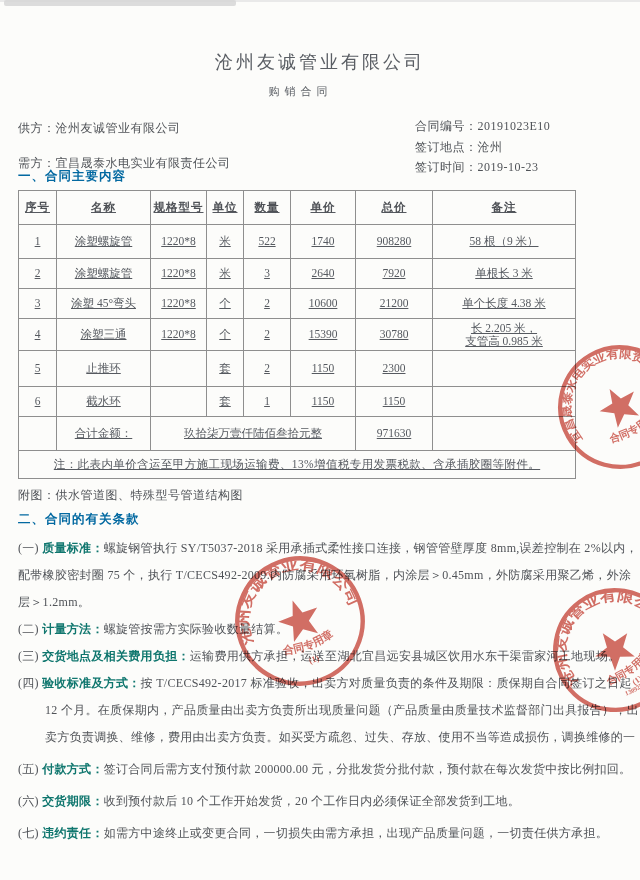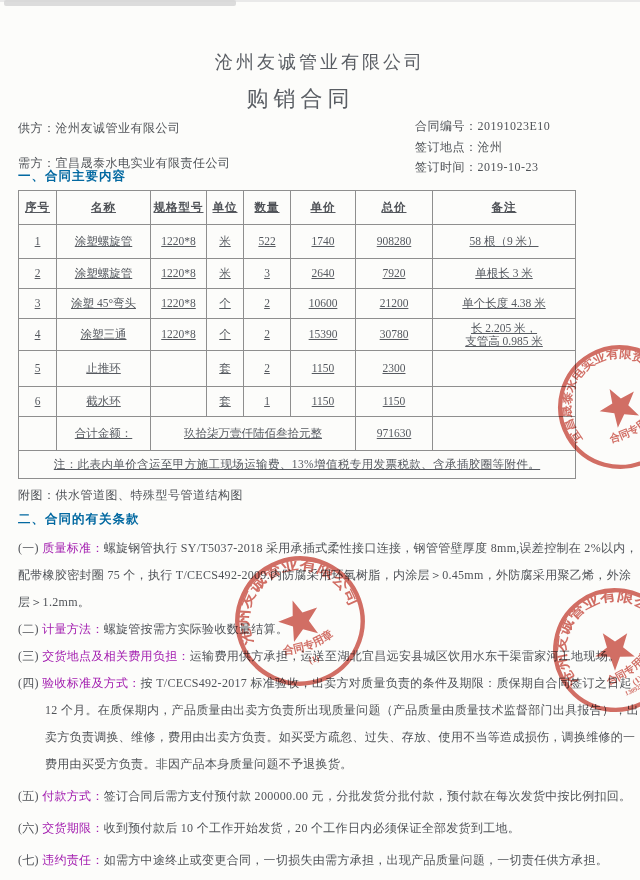--- a/index.html
+++ b/index.html
@@ -5,21 +5,21 @@
   html,body{margin:0;padding:0;}
   body{
     width:640px;height:880px;position:relative;overflow:hidden;
     background:#fcfcfa;
     font-family:"Liberation Serif","DejaVu Serif",serif;
     color:#53565c;
   }
   .scan-edge-top{position:absolute;top:0;left:4px;width:232px;height:6px;background:#d6d6d6;opacity:.85;border-radius:2px;}
   .scan-edge-top2{position:absolute;top:0;left:0;width:640px;height:2px;background:#e9e9e9;}
   .doc-title{position:absolute;top:50px;left:0;width:640px;text-align:center;font-size:18px;letter-spacing:3px;color:#5a5e64;font-weight:500;}
-  .doc-subtitle{position:absolute;top:84px;left:0;width:601px;text-align:center;font-size:22px;letter-spacing:5px;color:#5a5e64;font-weight:500;}
+  .doc-subtitle{position:absolute;top:84px;left:0;width:601px;text-align:center;font-size:11px;letter-spacing:5px;color:#5a5e64;font-weight:500;}
   .info{position:absolute;font-size:12px;color:#4f5257;letter-spacing:.5px;white-space:nowrap;}
   #supplier{top:120px;left:18px;}
   #buyer{top:155px;left:18px;}
   #contract-no{top:118px;left:415px;}
   #sign-place{top:139px;left:415px;}
   #sign-date{top:159px;left:415px;}
   .sec-heading{position:absolute;left:18px;font-size:12.5px;font-weight:600;color:#0369a1;letter-spacing:1px;white-space:nowrap;}
   #heading1{top:168px;}
   #heading2{top:511px;}
   #attachment{position:absolute;top:487px;left:18px;font-size:12px;color:#4f5257;letter-spacing:.5px;}
@@ -33,21 +33,21 @@
     padding:1px 2px;white-space:pre-line;line-height:13px;font-weight:normal;
     overflow:hidden;
   }
   table.main th{font-weight:600;color:#4e5156;letter-spacing:1px;}
   tr.h-head{height:34px;} tr.h-r0{height:34px;} tr.h-r1{height:30px;}
   tr.h-r2{height:30px;} tr.h-r3{height:32px;} tr.h-r4{height:36px;}
   tr.h-r5{height:30px;} tr.h-total{height:34px;} tr.h-note{height:28px;padding-left:48px;}
   td.note-cell{text-align:left;padding-left:6px;letter-spacing:.4px;}
   .clauses{position:absolute;top:535px;left:18px;width:600px;font-size:12px;color:#4f5257;letter-spacing:.3px;}
   .cl{height:27px;line-height:27px;white-space:nowrap;}
-  .cl b{font-weight:400;color:#a21caf;}
+  .cl b{font-weight:700;color:#0f766e;}
   .cl.ind1{padding-left:27px;}
   .cl.gap{margin-top:5px;}
   .stamp{position:absolute;mix-blend-mode:multiply;opacity:.78;color:#c8463b;pointer-events:none;}
   .stamp text{fill:currentColor;font-weight:600;font-family:"Liberation Serif","DejaVu Serif",serif;}
   #stampA{left:555px;top:342px;width:130px;height:130px;transform:rotate(-30deg);}
   #stampB{left:232px;top:553px;width:136px;height:136px;transform:rotate(-20deg);}
   #stampC{left:550px;top:585px;width:130px;height:130px;transform:rotate(-36deg);}
 </style>
 </head>
 <body>
@@ -167,21 +167,20 @@
 
 <div class="clauses">
   <div class="cl"><span>(一) </span><b>质量标准：</b><span>螺旋钢管执行 SY/T5037-2018 采用承插式柔性接口连接，钢管管壁厚度 8mm,误差控制在 2%以内，</span></div>
   <div class="cl"><span>配带橡胶密封圈 75 个，执行 T/CECS492-2009.内防腐采用环氧树脂，内涂层＞0.45mm，外防腐采用聚乙烯，外涂</span></div>
   <div class="cl"><span>层＞1.2mm。</span></div>
   <div class="cl"><span>(二) </span><b>计量方法：</b><span>螺旋管按需方实际验收数量结算。</span></div>
   <div class="cl"><span>(三) </span><b>交货地点及相关费用负担：</b><span>运输费用供方承担，运送至湖北宜昌远安县城区饮用水东干渠雷家河工地现场。</span></div>
   <div class="cl"><span>(四) </span><b>验收标准及方式：</b><span>按 T/CECS492-2017 标准验收，出卖方对质量负责的条件及期限：质保期自合同签订之日起</span></div>
   <div class="cl ind1"><span>12 个月。在质保期内，产品质量由出卖方负责所出现质量问题（产品质量由质量技术监督部门出具报告），出</span></div>
   <div class="cl ind1"><span>卖方负责调换、维修，费用由出卖方负责。如买受方疏忽、过失、存放、使用不当等造成损伤，调换维修的一</span></div>
-  <div class="cl ind1"><span>费用由买受方负责。非因产品本身质量问题不予退换货。</span></div>
   <div class="cl gap"><span>(五) </span><b>付款方式：</b><span>签订合同后需方支付预付款 200000.00 元，分批发货分批付款，预付款在每次发货中按比例扣回。</span></div>
   <div class="cl gap"><span>(六) </span><b>交货期限：</b><span>收到预付款后 10 个工作开始发货，20 个工作日内必须保证全部发货到工地。</span></div>
   <div class="cl gap"><span>(七) </span><b>违约责任：</b><span>如需方中途终止或变更合同，一切损失由需方承担，出现产品质量问题，一切责任供方承担。</span></div>
 </div>
 
 <svg id="stampA" class="stamp" viewBox="0 0 200 200">
   <circle cx="100" cy="100" r="92" fill="none" stroke="currentColor" stroke-width="6.5"></circle>
   <path id="arcA1" d="M 28.6,126 A 76 76 0 1 1 171.4,126" fill="none"></path>
   <text font-size="17" text-anchor="middle"><textPath href="#arcA1" startOffset="50%" textLength="268" lengthAdjust="spacingAndGlyphs">宜昌晟泰水电实业有限责任公司</textPath></text>
   <polygon fill="currentColor" points="100,68 107.6,89.5 130.4,90.1 112.4,104 118.8,125.9 100,113 81.2,125.9 87.6,104 69.6,90.1 92.4,89.5"></polygon>

